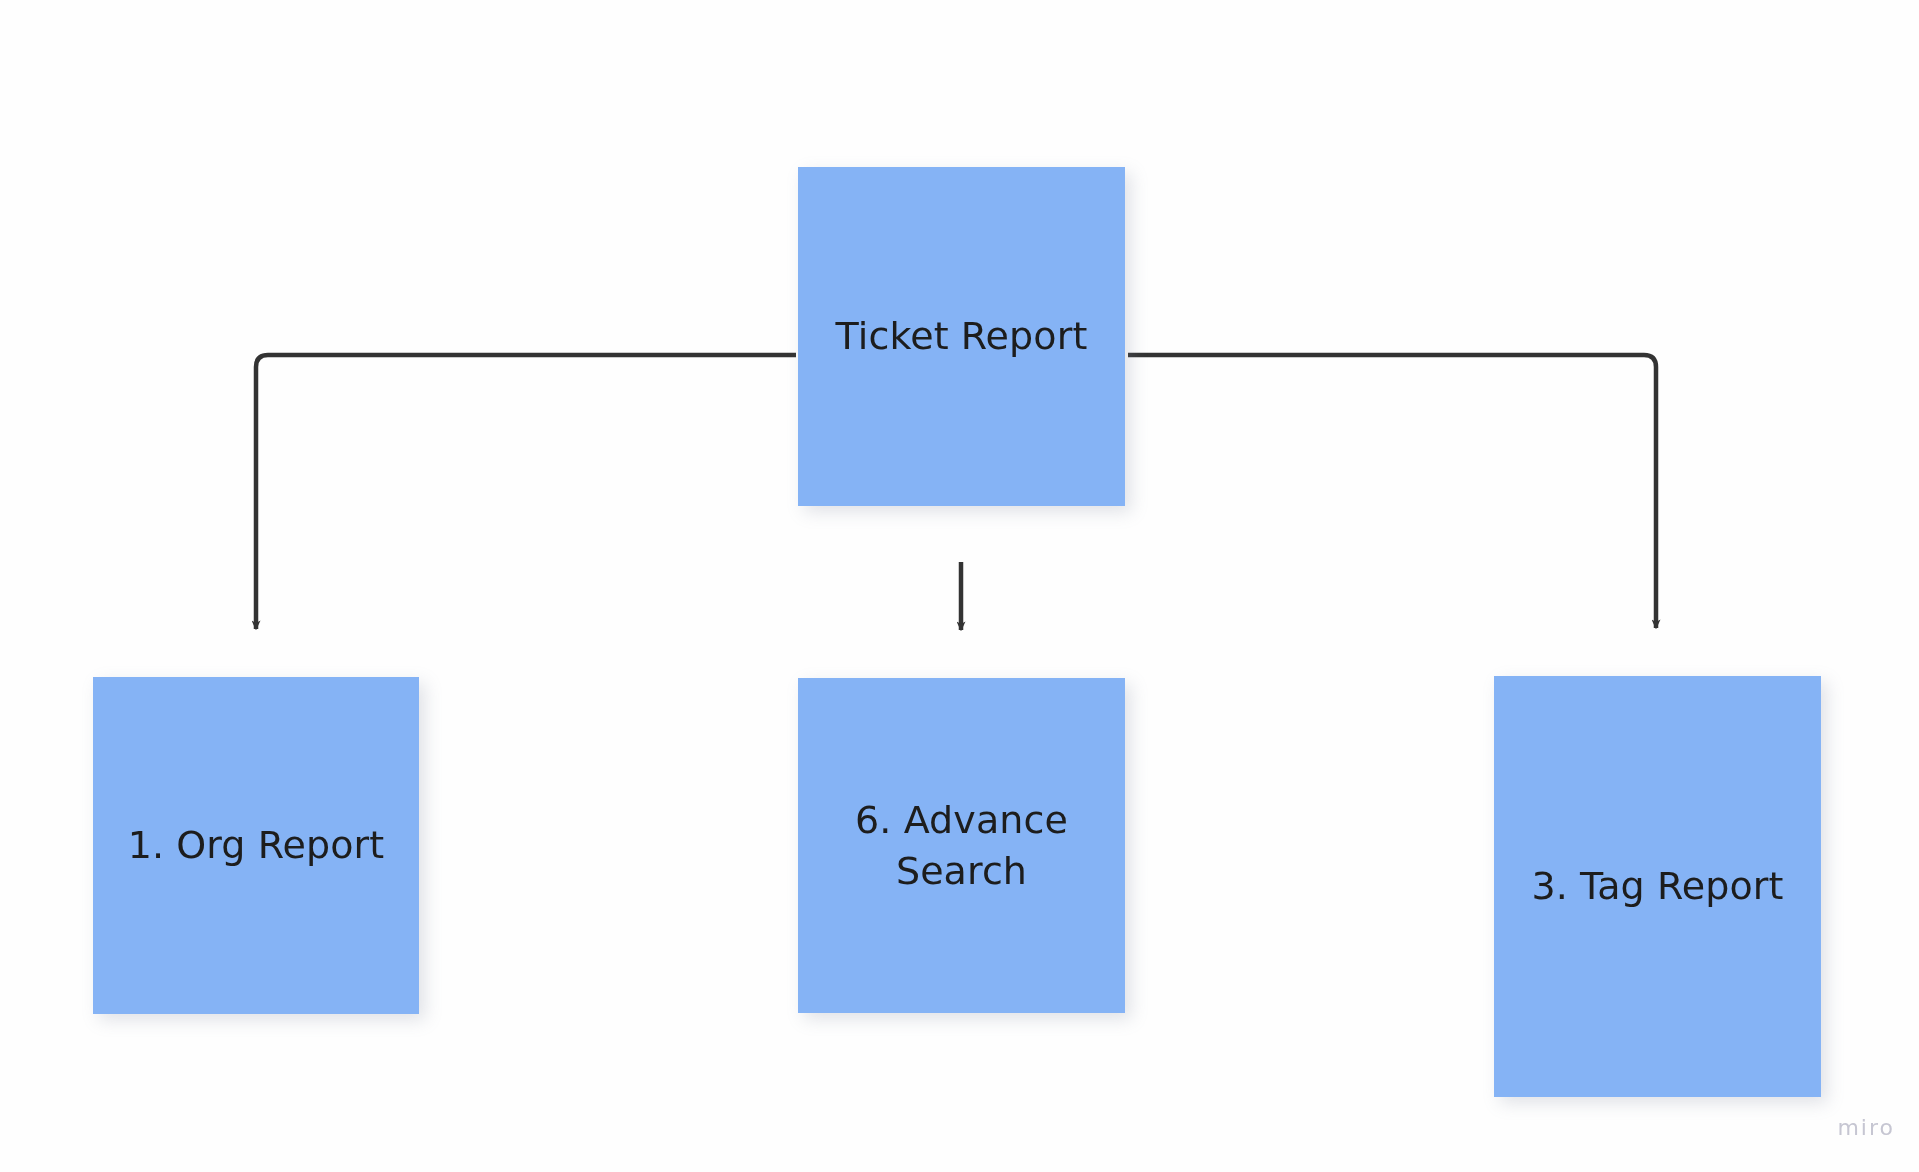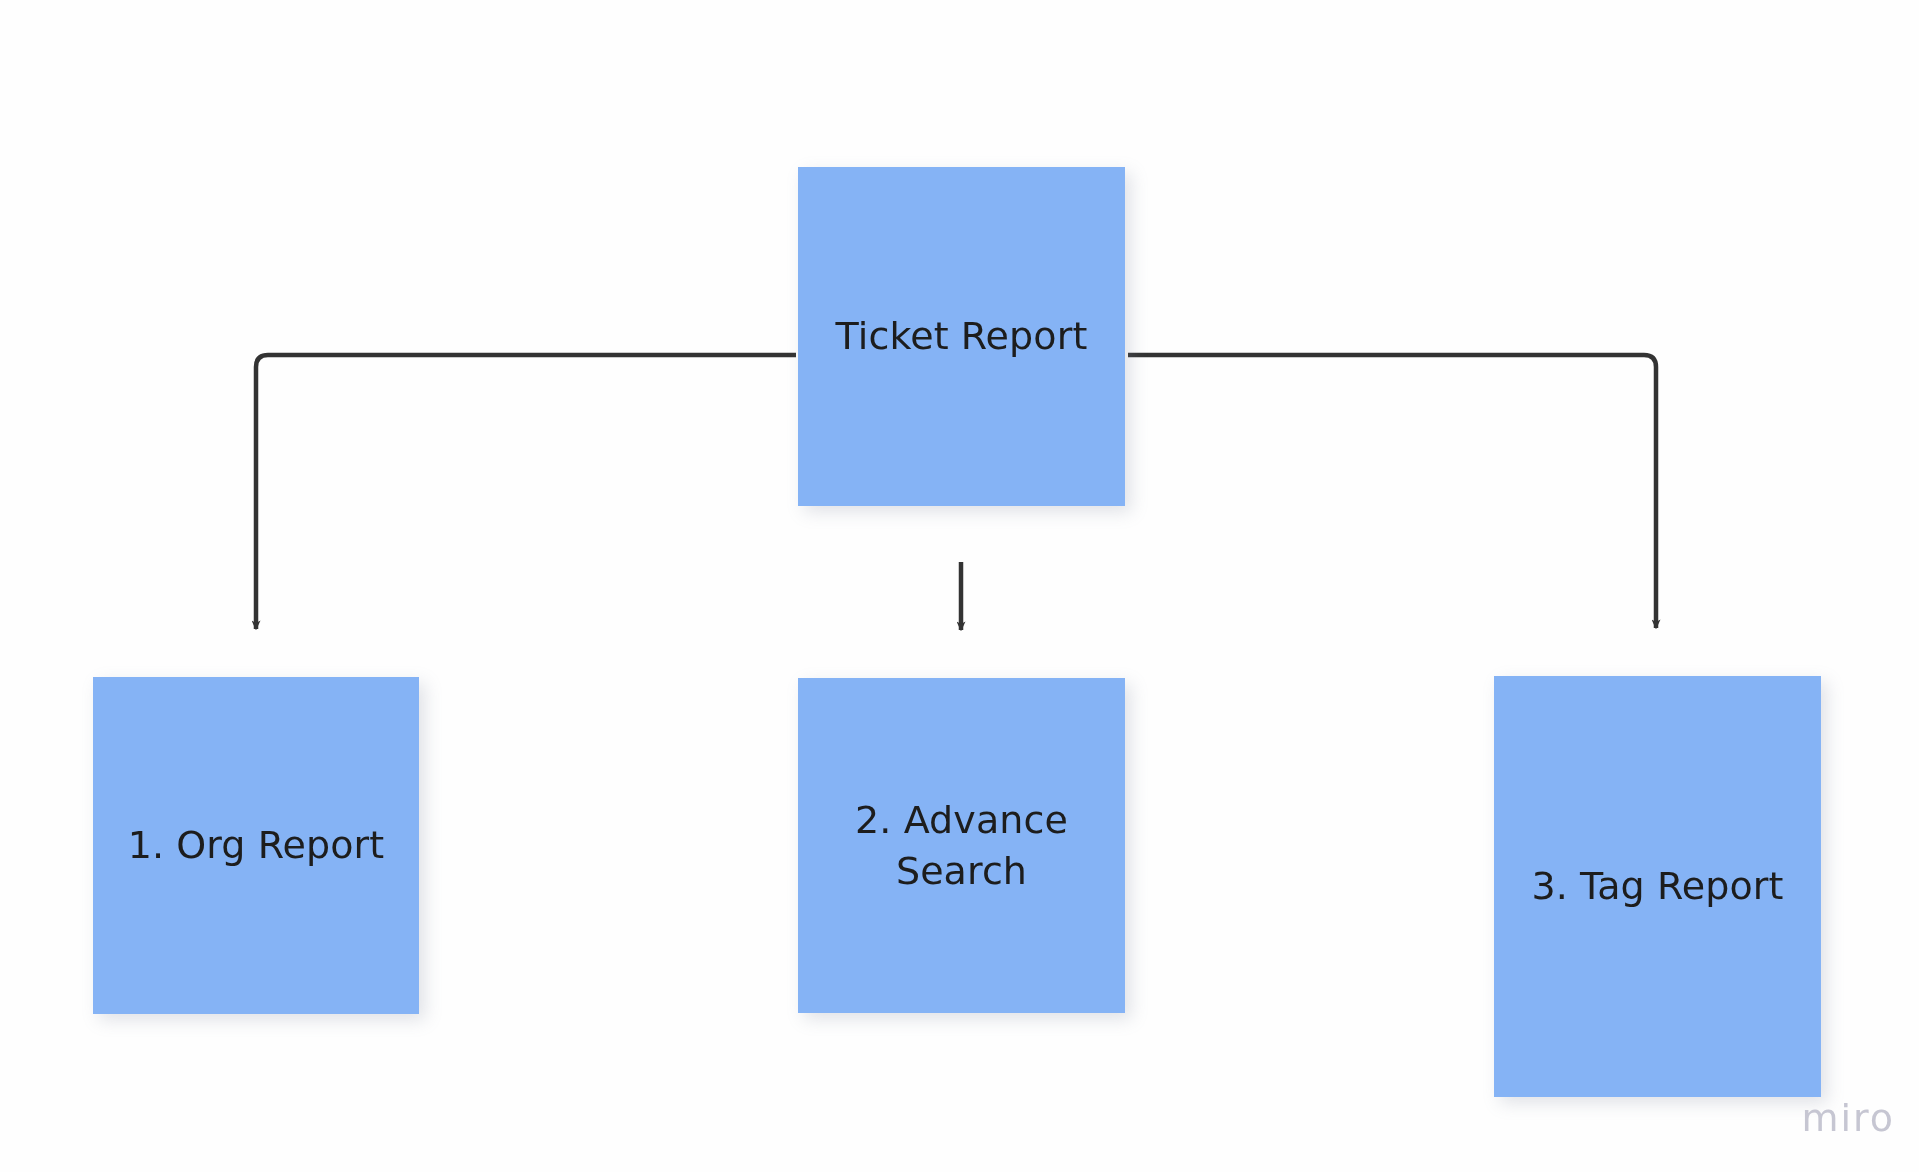--- a/index.html
+++ b/index.html
@@ -70,21 +70,21 @@
     left: 1494px;
     top: 676px;
     width: 327px;
     height: 421px;
   }
   #watermark {
     position: absolute;
     right: 24px;
     bottom: 32px;
     color: #c6c6d2;
-    font-size: 38px;
+    font-size: 22px;
     letter-spacing: 2px;
     font-weight: 400;
     user-select: none;
   }
 </style>
 </head>
 <body>
 
 <div id="canvas">
 
@@ -104,21 +104,21 @@
 
   <div class="node" id="node-ticket-report">
     <span class="node-label">Ticket Report</span>
   </div>
 
   <div class="node" id="node-org-report">
     <span class="node-label">1. Org Report</span>
   </div>
 
   <div class="node" id="node-advance-search">
-    <span class="node-label">2. Advance
+    <span class="node-label">6. Advance
 Search</span>
   </div>
 
   <div class="node" id="node-tag-report">
     <span class="node-label">3. Tag Report</span>
   </div>
 
   <div id="watermark">miro</div>
 
 </div>

